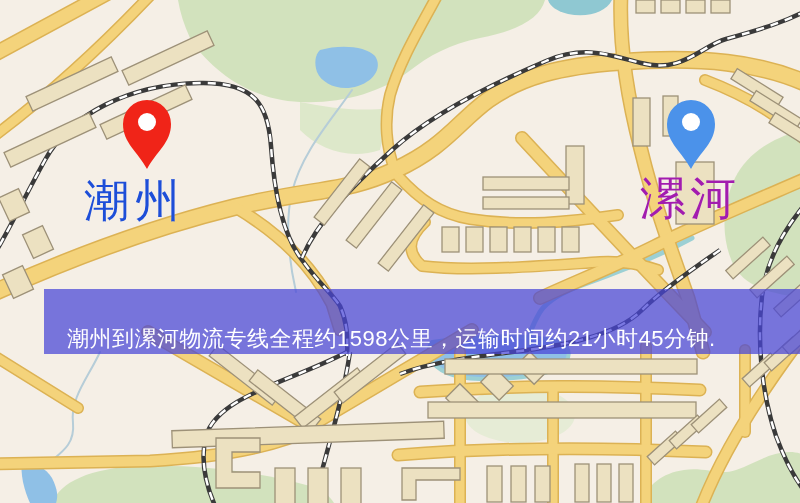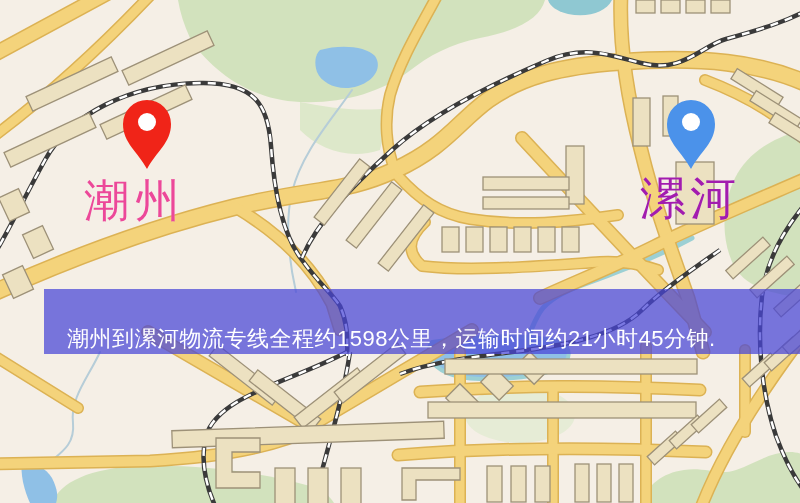--- a/index.html
+++ b/index.html
@@ -7,21 +7,21 @@
     position:relative;width:800px;height:503px;overflow:hidden;
     font-family:"Liberation Sans",sans-serif;
   }
   .map-svg{position:absolute;left:0;top:0;width:800px;height:503px;display:block;}
   .city-label{
     position:absolute;
     font-family:"Liberation Serif","DejaVu Serif",serif;
     font-weight:400;line-height:1;white-space:nowrap;
     text-shadow:0 0 1px rgba(255,255,255,.35);
   }
-  .city-label.origin{left:84px;top:179px;font-size:45px;letter-spacing:6px;color:#ec4899;}
+  .city-label.origin{left:84px;top:179px;font-size:45px;letter-spacing:6px;color:#1d4ed8;}
   .city-label.dest{left:640px;top:176px;font-size:46px;letter-spacing:4px;color:#a21caf;}
   .banner{
     position:absolute;left:0;top:289px;width:800px;height:65px;
     background:rgba(72,70,215,0.73);
     display:flex;align-items:flex-end;margin-left:44px;
   }
   .banner span{
     margin-left:23px;color:#ffffff;font-size:22px;letter-spacing:0.5px;
     font-family:"Liberation Sans","DejaVu Sans",sans-serif;
     white-space:nowrap;

